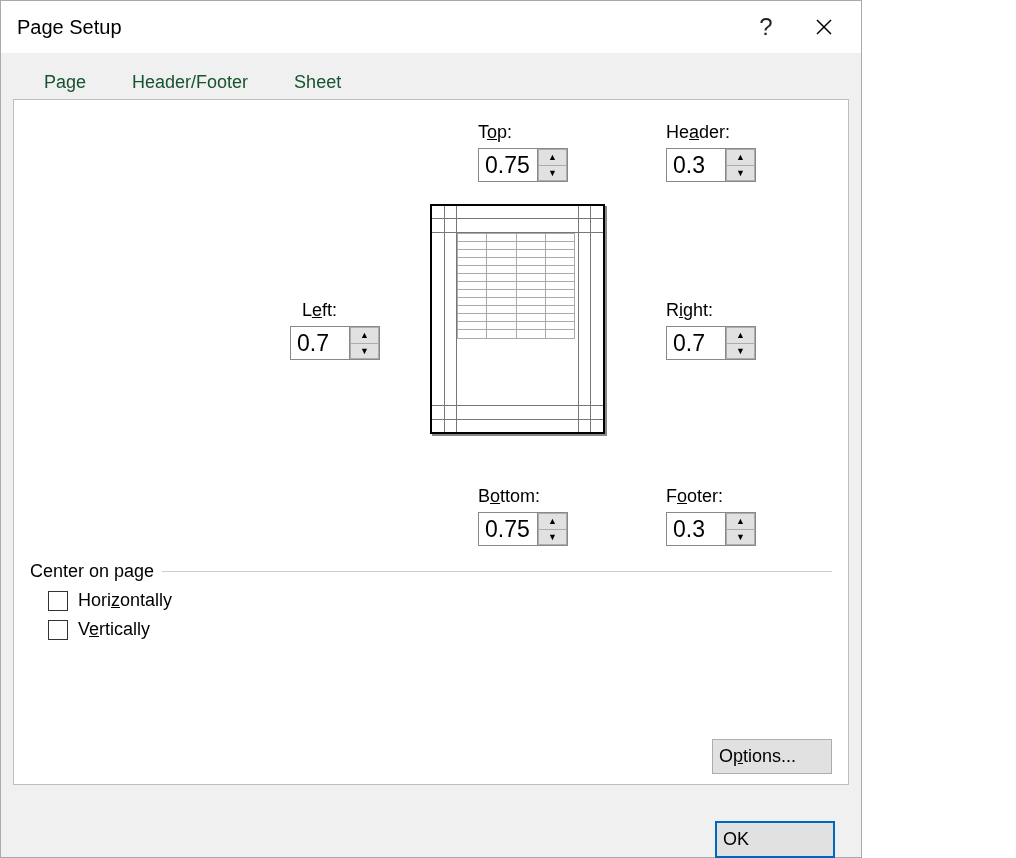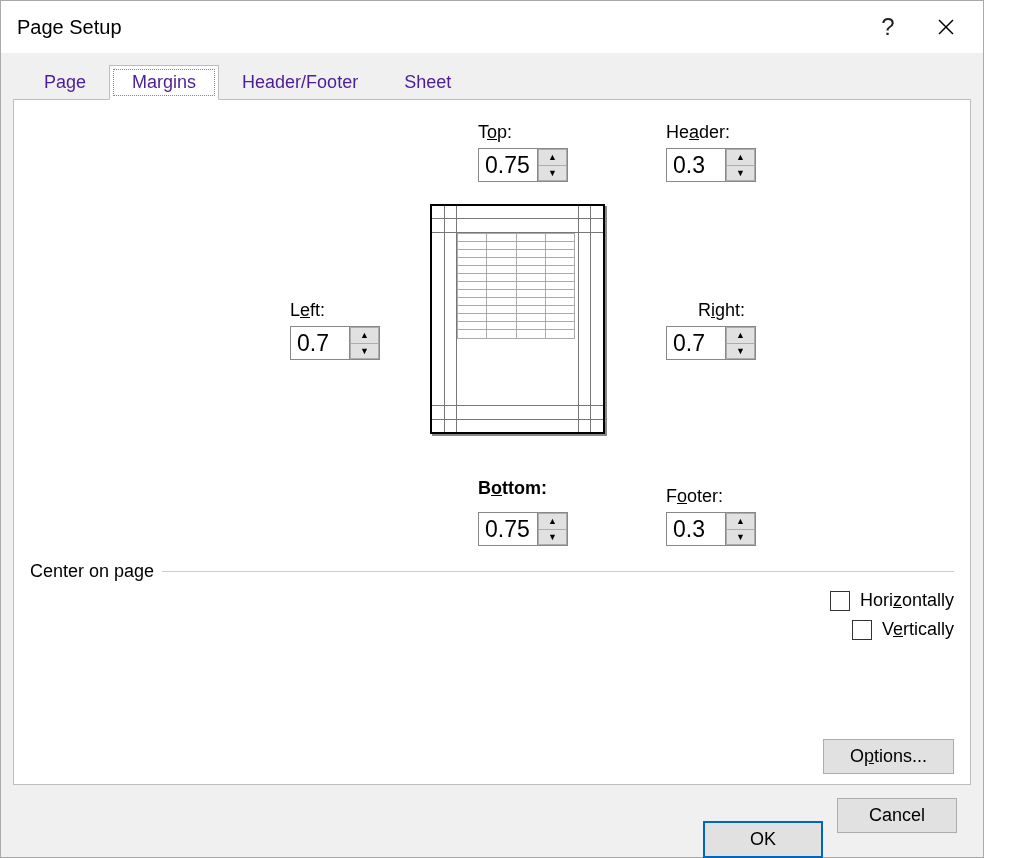--- a/index.html
+++ b/index.html
@@ -1,29 +1,29 @@
 <!DOCTYPE html>
 <html><head>
   <meta charset="utf-8">
   <style>
     * { box-sizing: border-box; margin: 0; padding: 0; font-family: "Segoe UI", Tahoma, sans-serif; }
     body { background: #fff; width: 1016px; height: 858px; position: relative; }
 
-    .dialog { width: 984px; height: 858px; border: 1px solid #aaa; background: #fff; display: flex; flex-direction: column; }
+    .dialog { width: 862px; height: 858px; border: 1px solid #aaa; background: #fff; display: flex; flex-direction: column; }
 
     .titlebar { height: 52px; display: flex; align-items: center; padding: 0 8px 0 16px; }
     .titlebar-title { font-size: 20px; flex: 1; }
     .titlebar-btn { width: 58px; height: 52px; display: flex; align-items: center; justify-content: center; font-size: 22px; color: #222; cursor: default; }
     .help-btn { font-size: 24px; font-weight: normal; }
     .close-btn svg { width: 16px; height: 16px; }
 
     .content { flex: 1; background: #f0f0f0; padding: 12px 12px 12px 12px; display: flex; flex-direction: column; }
 
     .tabstrip { display: flex; gap: 0; margin-left: 8px; position: relative; z-index: 2; }
-    .tab { padding: 6px 22px; font-size: 18px; background: #f0f0f0; border: 1px solid transparent; border-bottom: none; color: #4c1d95; }
+    .tab { padding: 6px 22px; font-size: 18px; background: #f0f0f0; border: 1px solid transparent; border-bottom: none; color: #14532d; }
     .tab.active { background: #fff; border: 1px solid #bdbdbd; border-bottom: 1px solid #fff; margin-bottom: -1px; outline: 1px dotted #888; outline-offset: -5px; }
 
     .tabpanel { flex: 1; background: #fff; border: 1px solid #bdbdbd; padding: 16px 16px 10px 16px; position: relative; display: flex; flex-direction: column; }
 
     .margins-area { flex: 1; position: relative; }
 
     .mg-label { font-size: 18px; position: absolute; }
     .mg-label .ul { text-decoration: underline; }
 
     .spinner { position: absolute; width: 90px; height: 34px; display: flex; border: 1px solid #888; background: #fff; }
@@ -38,26 +38,26 @@
     .pv-v { width: 1px; height: 100%; top: 0; }
     .pv-table { position: absolute; left: 25px; top: 27px; width: 118px; height: 110px; }
     .pv-table-row { height: 8px; border-bottom: 1px solid #aaa; display: flex; }
     .pv-table-col { flex: 1; border-right: 1px solid #aaa; }
     .pv-table-col:last-child { border-right: none; }
 
     .fieldset-line { display: flex; align-items: center; gap: 8px; }
     .fieldset-title { font-size: 18px; white-space: nowrap; }
     .fieldset-rule { flex: 1; height: 1px; background: #ccc; }
 
-    .chk-row { display: flex; align-items: center; gap: 10px; margin: 8px 0 0 18px; font-size: 18px; justify-content: flex-end; }
+    .chk-row { display: flex; align-items: center; gap: 10px; margin: 8px 0 0 18px; font-size: 18px; }
     .chk-box { width: 20px; height: 20px; border: 1px solid #333; background: #fff; }
     .chk-row .ul { text-decoration: underline; }
 
     .options-row { display: flex; justify-content: flex-end; margin-top: 28px; }
-    .btn { font-size: 18px; padding: 6px 26px; background: #e1e1e1; border: 1px solid #adadad; min-width: 120px; text-align: center; }
+    .btn { font-size: 18px; padding: 6px 6px; background: #e1e1e1; border: 1px solid #adadad; min-width: 120px; text-align: left; }
     .btn .ul { text-decoration: underline; }
 
     .footer { height: 60px; background: #f0f0f0; display: flex; justify-content: flex-end; align-items: center; gap: 14px; padding-right: 14px; }
     .btn-primary { border: 2px solid #0067c0; background: #e1e1e1; margin-top: 48px; }
   </style>
 </head>
 <body>
 
 <div class="dialog">
   <div class="titlebar">
@@ -67,21 +67,20 @@
       <svg viewBox="0 0 16 16">
           <line x1="1" y1="1" x2="15" y2="15" stroke="#000" stroke-width="1.5"></line>
           <line x1="15" y1="1" x2="1" y2="15" stroke="#000" stroke-width="1.5"></line>
         </svg>
     </div>
   </div>
 
   <div class="content">
     <div class="tabstrip">
       <div class="tab">Page</div>
-      <div class="tab active">Margins</div>
       <div class="tab">Header/Footer</div>
       <div class="tab">Sheet</div>
     </div>
 
     <div class="tabpanel">
       <div class="margins-area">
 
         <div class="mg-label" style="left:448px; top:6px;">
           <span>T</span><span class="ul">o</span><span>p:</span>
         </div>
@@ -97,43 +96,43 @@
           <span>He</span><span class="ul">a</span><span>der:</span>
         </div>
         <div class="spinner" style="left:636px; top:32px;">
           <input type="text" value="0.3" style="">
           <div class="spin-btns">
             <div class="spin-btn">▲</div>
             <div class="spin-btn">▼</div>
           </div>
         </div>
 
-        <div class="mg-label" style="left:260px; top:184px;">
+        <div class="mg-label" style="left:272px; top:184px;">
           <span>L</span><span class="ul">e</span><span>ft:</span>
         </div>
         <div class="spinner" style="left:260px; top:210px;">
           <input type="text" value="0.7" style="">
           <div class="spin-btns">
             <div class="spin-btn">▲</div>
             <div class="spin-btn">▼</div>
           </div>
         </div>
 
-        <div class="mg-label" style="left:668px; top:184px;">
+        <div class="mg-label" style="left:636px; top:184px;">
           <span>R</span><span class="ul">i</span><span>ght:</span>
         </div>
         <div class="spinner" style="left:636px; top:210px;">
           <input type="text" value="0.7" style="">
           <div class="spin-btns">
             <div class="spin-btn">▲</div>
             <div class="spin-btn">▼</div>
           </div>
         </div>
 
-        <div class="mg-label" style="left:448px; top:362px;font-weight:bold;">
+        <div class="mg-label" style="left:448px; top:370px;">
           <span>B</span><span class="ul">o</span><span>ttom:</span>
         </div>
         <div class="spinner" style="left:448px; top:396px;">
           <input type="text" value="0.75" style="">
           <div class="spin-btns">
             <div class="spin-btn">▲</div>
             <div class="spin-btn">▼</div>
           </div>
         </div>
 
@@ -260,16 +259,15 @@
 
       <div class="options-row">
         <div class="btn">
           <span>O</span><span class="ul">p</span><span>tions...</span>
         </div>
       </div>
     </div>
 
     <div class="footer">
       <div class="btn btn-primary">OK</div>
-      <div class="btn">Cancel</div>
     </div>
   </div>
 </div>
 
 </body></html>

